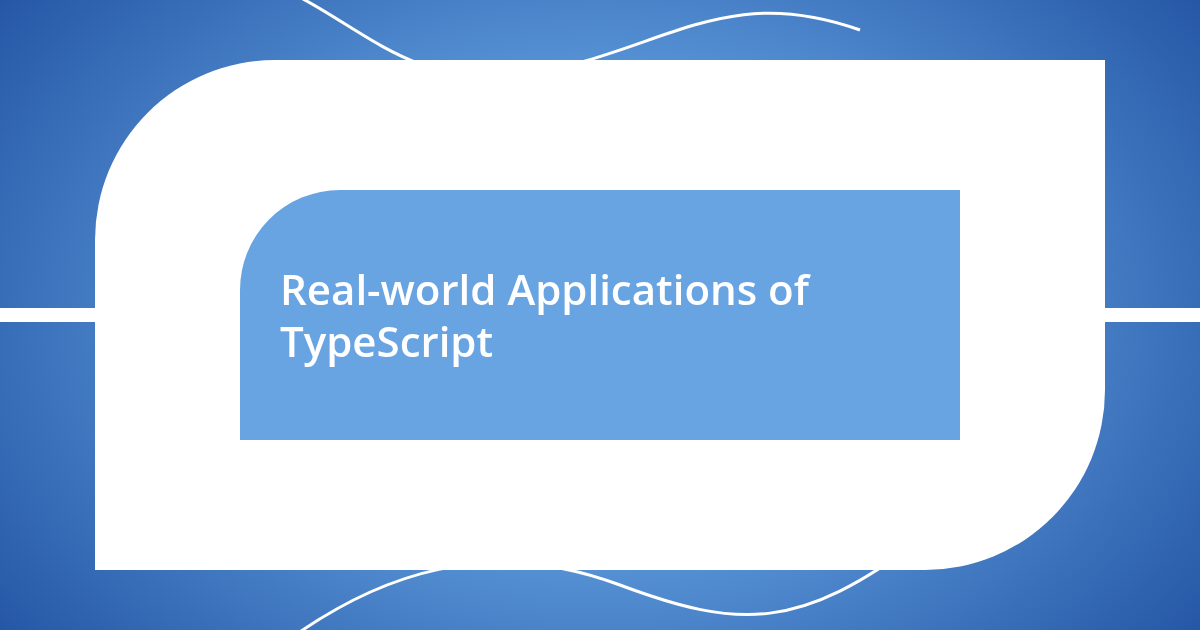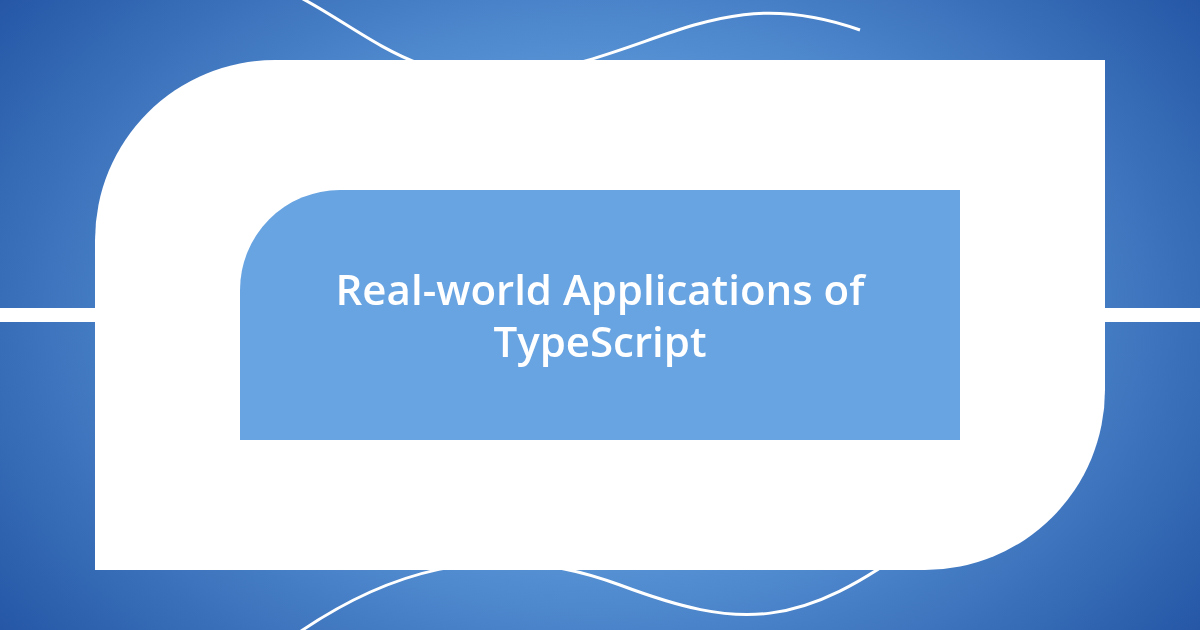--- a/index.html
+++ b/index.html
@@ -47,21 +47,20 @@
       border-top-left-radius: 100px;
       display: flex;
       align-items: center;
       justify-content: center;
       padding: 20px 40px;
     }
     .title {
       color: #ffffff;
       font-size: 42px;
       font-weight: 600;
-      text-align: center;
       line-height: 1.25;
     }
     .curve {
       position: absolute;
       fill: none;
       stroke: #ffffff;
       stroke-width: 3;
     }
     .curve-top {
       top: 0;

